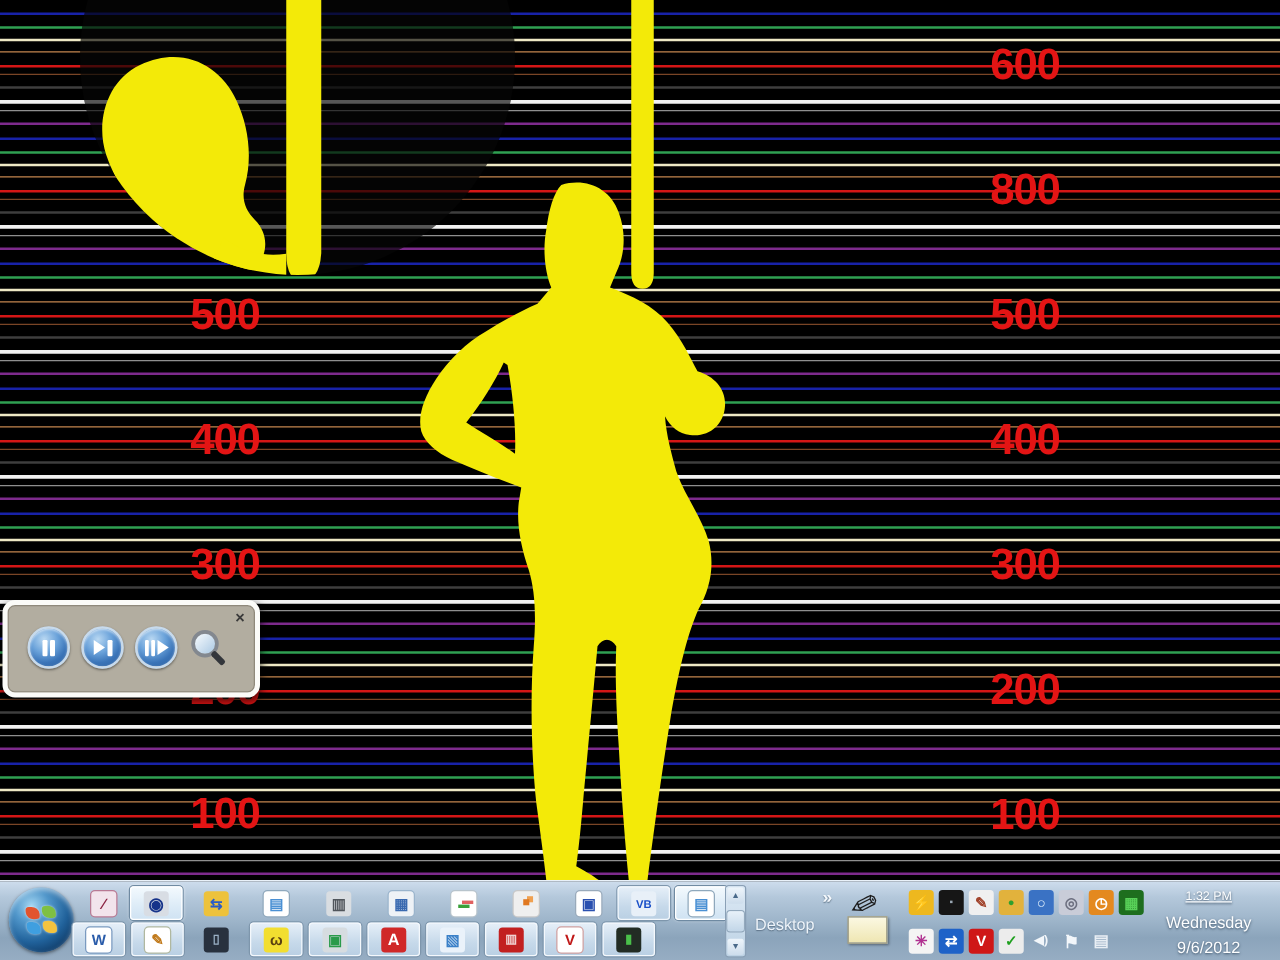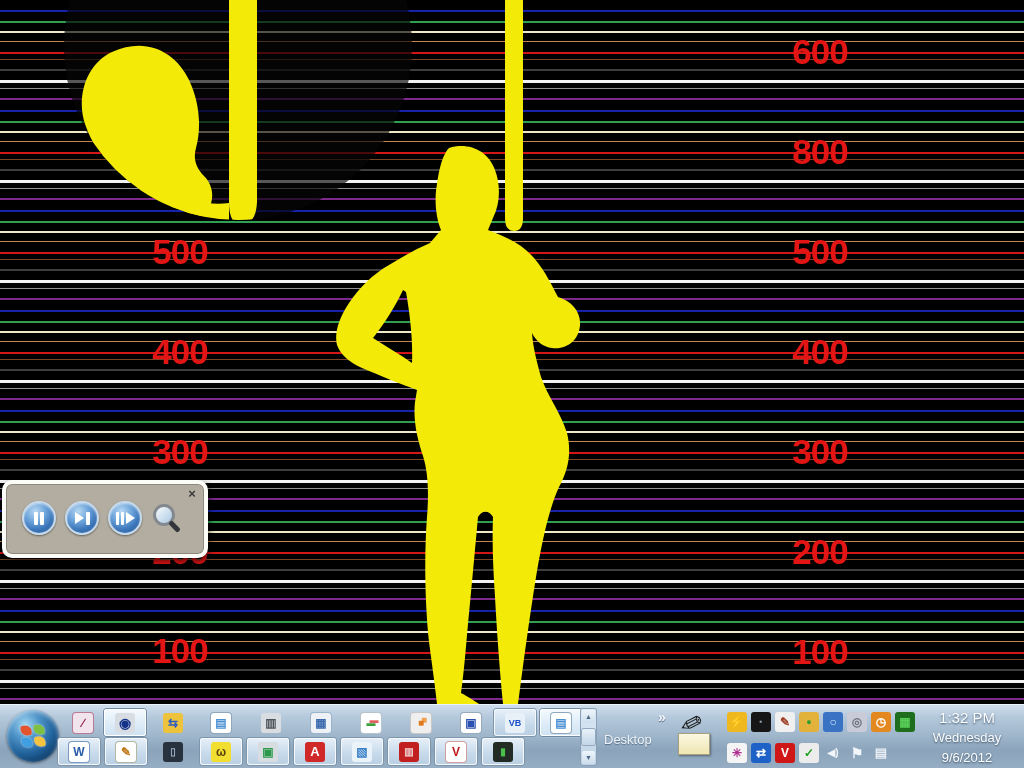--- a/index.html
+++ b/index.html
@@ -63,21 +63,21 @@
   #tb-chevron{position:absolute;left:652px;top:4px;width:20px;height:16px;color:#f4f8fc;font-weight:bold;
     font-size:14px;text-align:center;text-shadow:0 1px 1px rgba(30,50,70,.6);}
   #tb-desktop-label{position:absolute;left:604px;top:27px;font-size:13px;color:#eef4fa;
     text-shadow:0 1px 1px rgba(30,50,70,.5);}
   #pen-note{position:absolute;left:676px;top:8px;width:40px;height:48px;}
   #pen-note .note{position:absolute;left:2px;bottom:6px;width:30px;height:20px;
     background:linear-gradient(180deg,#fbf8e2,#efe6b2);border:1px solid #a8a07e;box-shadow:1px 1px 2px rgba(0,0,0,.4);}
   #pen-note .pen{position:absolute;left:4px;top:-4px;font-size:26px;color:#1c1c1c;transform:scaleX(-1) rotate(-18deg);}
   #clock{position:absolute;right:5px;top:2px;width:104px;text-align:center;color:#fdfeff;
     text-shadow:0 1px 2px rgba(20,40,60,.7);}
-  #clock .t1{font-size:15px;line-height:21px;} #clock .t2,#clock .t3{font-size:13px;line-height:20px;}
+  #clock .t1{font-size:10px;line-height:21px;text-decoration:underline;} #clock .t2,#clock .t3{font-size:13px;line-height:20px;}
 </style>
 </head>
 <body>
 
 <div id="screen">
   <div id="video-area">
     <div id="scanlines">
         <div class="line" style="top: 10px; height: 2px; background: rgb(24, 34, 168);"></div>
         <div class="line" style="top: 21px; height: 2px; background: rgb(47, 160, 82);"></div>
         <div class="line" style="top: 31px; height: 2px; background: rgb(238, 232, 196);"></div>

